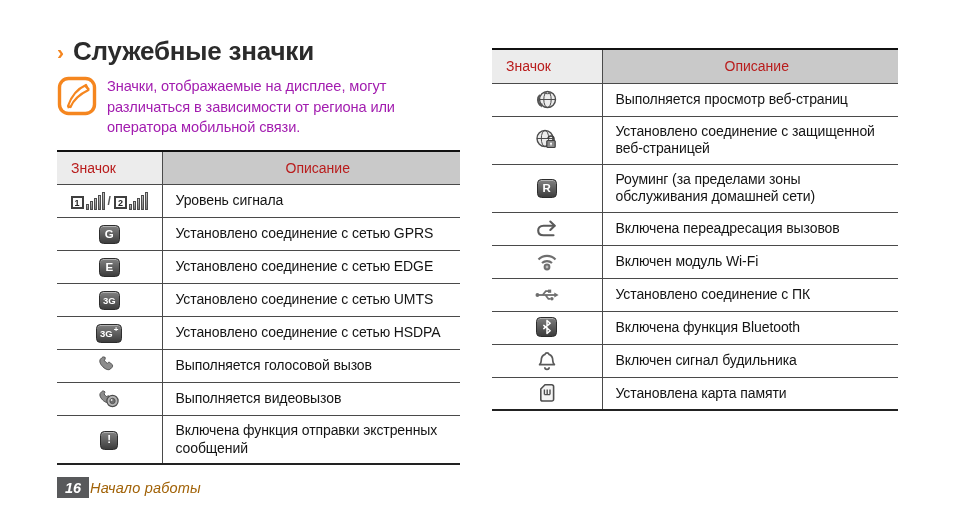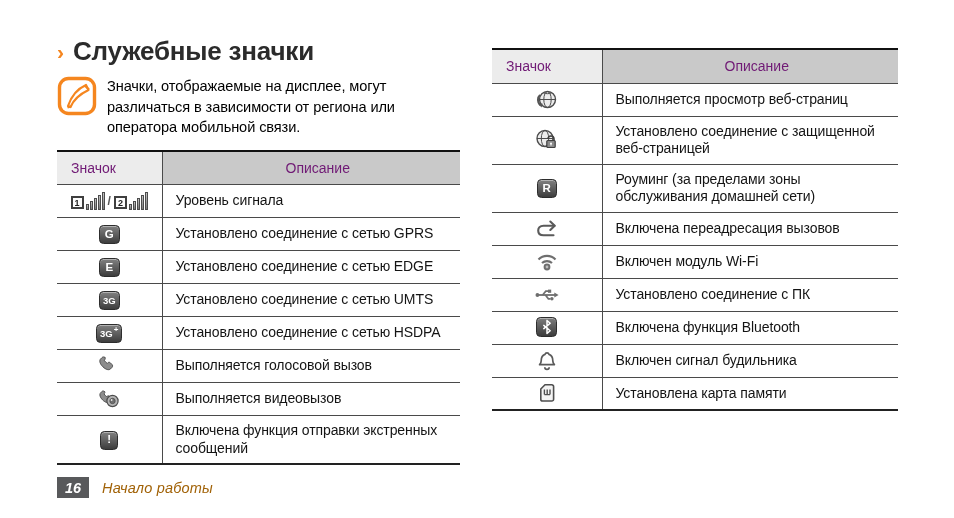--- a/index.html
+++ b/index.html
@@ -8,30 +8,30 @@
     position:relative; width:954px; height:518px; background:#fff;
     font-family:"Liberation Sans", sans-serif; color:#1c1c1c; overflow:hidden;
   }
   
   .left-col { position:absolute; left:57px; top:36px; width:403px; }
   .title-row { display:flex; align-items:baseline; gap:9px; }
   .chevron { color:#f5861f; font-size:21px; font-weight:bold; line-height:1; transform:translateY(-1px); }
   .page-title { font-size:26px; font-weight:bold; color:#2b2b2b; letter-spacing:-0.2px; }
   .note-row { display:flex; margin-top:9px; gap:10px; }
   .note-icon-box { flex:0 0 40px; }
-  .note-text { font-size:14.6px; line-height:20.5px; color:#000000; width:356px; letter-spacing:-0.1px; }
+  .note-text { font-size:14.6px; line-height:20.5px; color:#a21caf; width:356px; letter-spacing:-0.1px; }
   
   table { border-collapse:collapse; table-layout:fixed; }
   .tbl { width:403px; margin-top:12px; border-bottom:2px solid #222; }
   .tbl-right { position:absolute; left:492px; top:48px; width:406px; border-bottom:2px solid #222; margin-top:0; }
   thead tr { border-top:2px solid #111; border-bottom:1px solid #4a4a4a; }
   tbody tr { border-top:1px solid #4a4a4a; }
   tbody tr:first-child { border-top:none; }
   th, td { vertical-align:middle; }
-  th { height:34px; font-weight:normal; font-size:14px; text-align:left; color:#701a75; }
+  th { height:34px; font-weight:normal; font-size:14px; text-align:left; color:#b91c1c; }
   th.col-icon { width:105px; background:#ececec; padding-left:14px; border-right:1px solid #4a4a4a; }
   .tbl-right th.col-icon { width:110px; }
   th.col-desc { background:#c9c9c9; padding-left:13px;text-align:center; }
   td.icon-cell { text-align:center; border-right:1px solid #4a4a4a; background:#fff; }
   td.desc-cell { padding:6px 4px 6px 13px; font-size:14px; line-height:17.5px; color:#141414; height:33px; letter-spacing:-0.1px; }
   .narrow { max-width:225px; display:block; }
   .midnarrow { max-width:262px; display:block; }
   
   .badge {
     display:inline-flex; align-items:center; justify-content:center;
@@ -54,21 +54,21 @@
   .bars i:nth-child(3){height:12px;} .bars i:nth-child(4){height:15px;} .bars i:nth-child(5){height:18px;}
   .slash { font-size:12px; color:#555; margin:0 1px 2px; font-weight:bold; }
   .dark-box {
     display:inline-flex; align-items:center; justify-content:center;
     width:21px; height:20px; border-radius:4.5px;
     background:linear-gradient(#7d7d7d,#3c3c3c); border:1px solid #2d2d2d;
     box-shadow:inset 0 1px 0 rgba(255,255,255,.4);
   }
   svg { display:block; }
   
-  .footer { position:absolute; left:57px; top:477px; display:flex; align-items:center; gap:13px; }
+  .footer { position:absolute; left:57px; top:477px; display:flex; align-items:center; gap:1px; }
   .page-num-box {
     width:32px; height:21px; background:#58595b; color:#fff;
     display:flex; align-items:center; justify-content:center;
     font-style:italic; font-weight:bold; font-size:14.5px;
   }
   .footer-section { font-style:italic; font-size:14.5px; color:#a16207; letter-spacing:0.2px; }
 </style>
 </head>
 <body>
 

